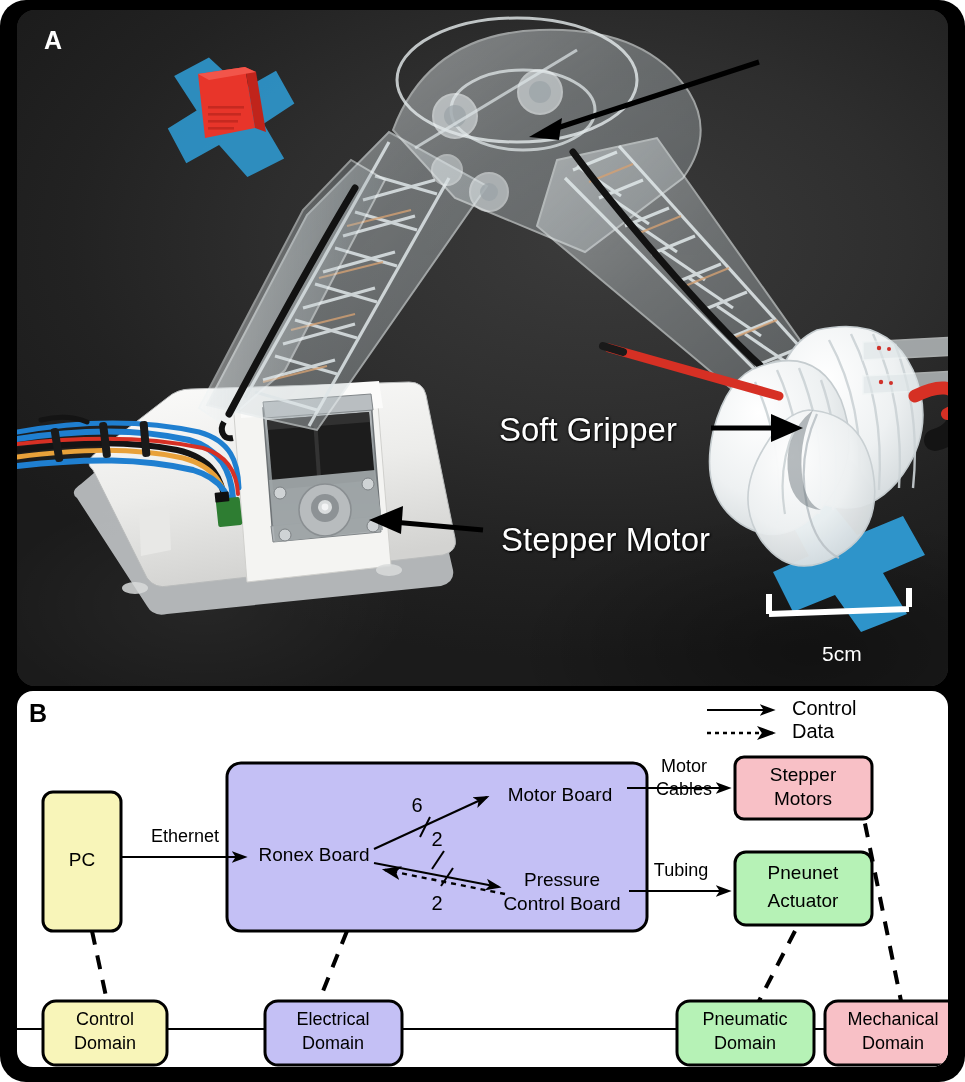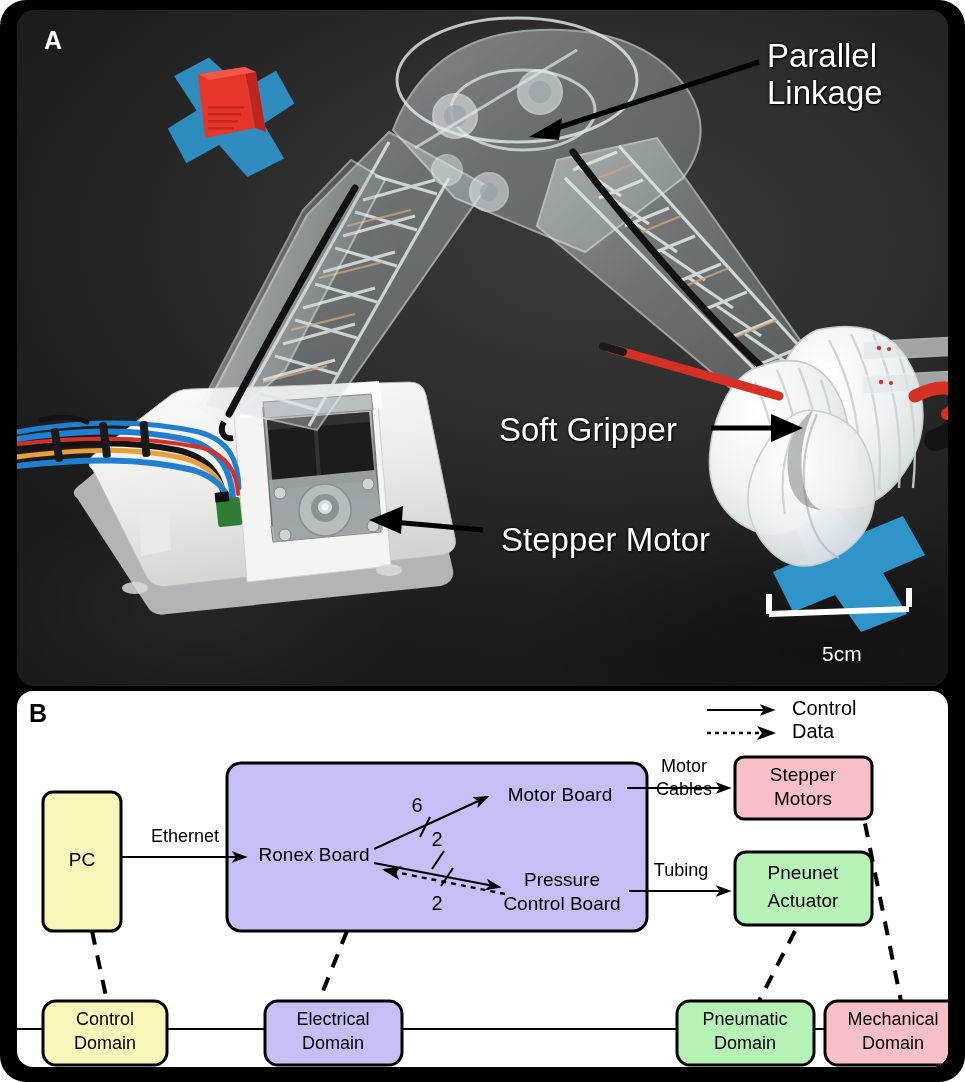--- a/index.html
+++ b/index.html
@@ -387,21 +387,20 @@
 
         <g>
           <path d="M752,584 L752,604 M752,604 L892,599 M892,597 L892,578" stroke="#ffffff" stroke-width="6" fill="none"></path>
         </g>
 
       </g>
     </svg>
 
     <div class="panel-letter" id="letterA">A</div>
 
-    <div class="photo-label" id="lbl-parallel"><span>Parallel</span><br><span>Linkage</span></div>
 
     <div class="photo-label" id="lbl-gripper">Soft Gripper</div>
 
     <div class="photo-label" id="lbl-stepper">Stepper Motor</div>
 
     <div id="scalebar-text">5cm</div>
   </div>
 
   <div id="panelB">
     <svg id="svgB" width="931" height="376">

